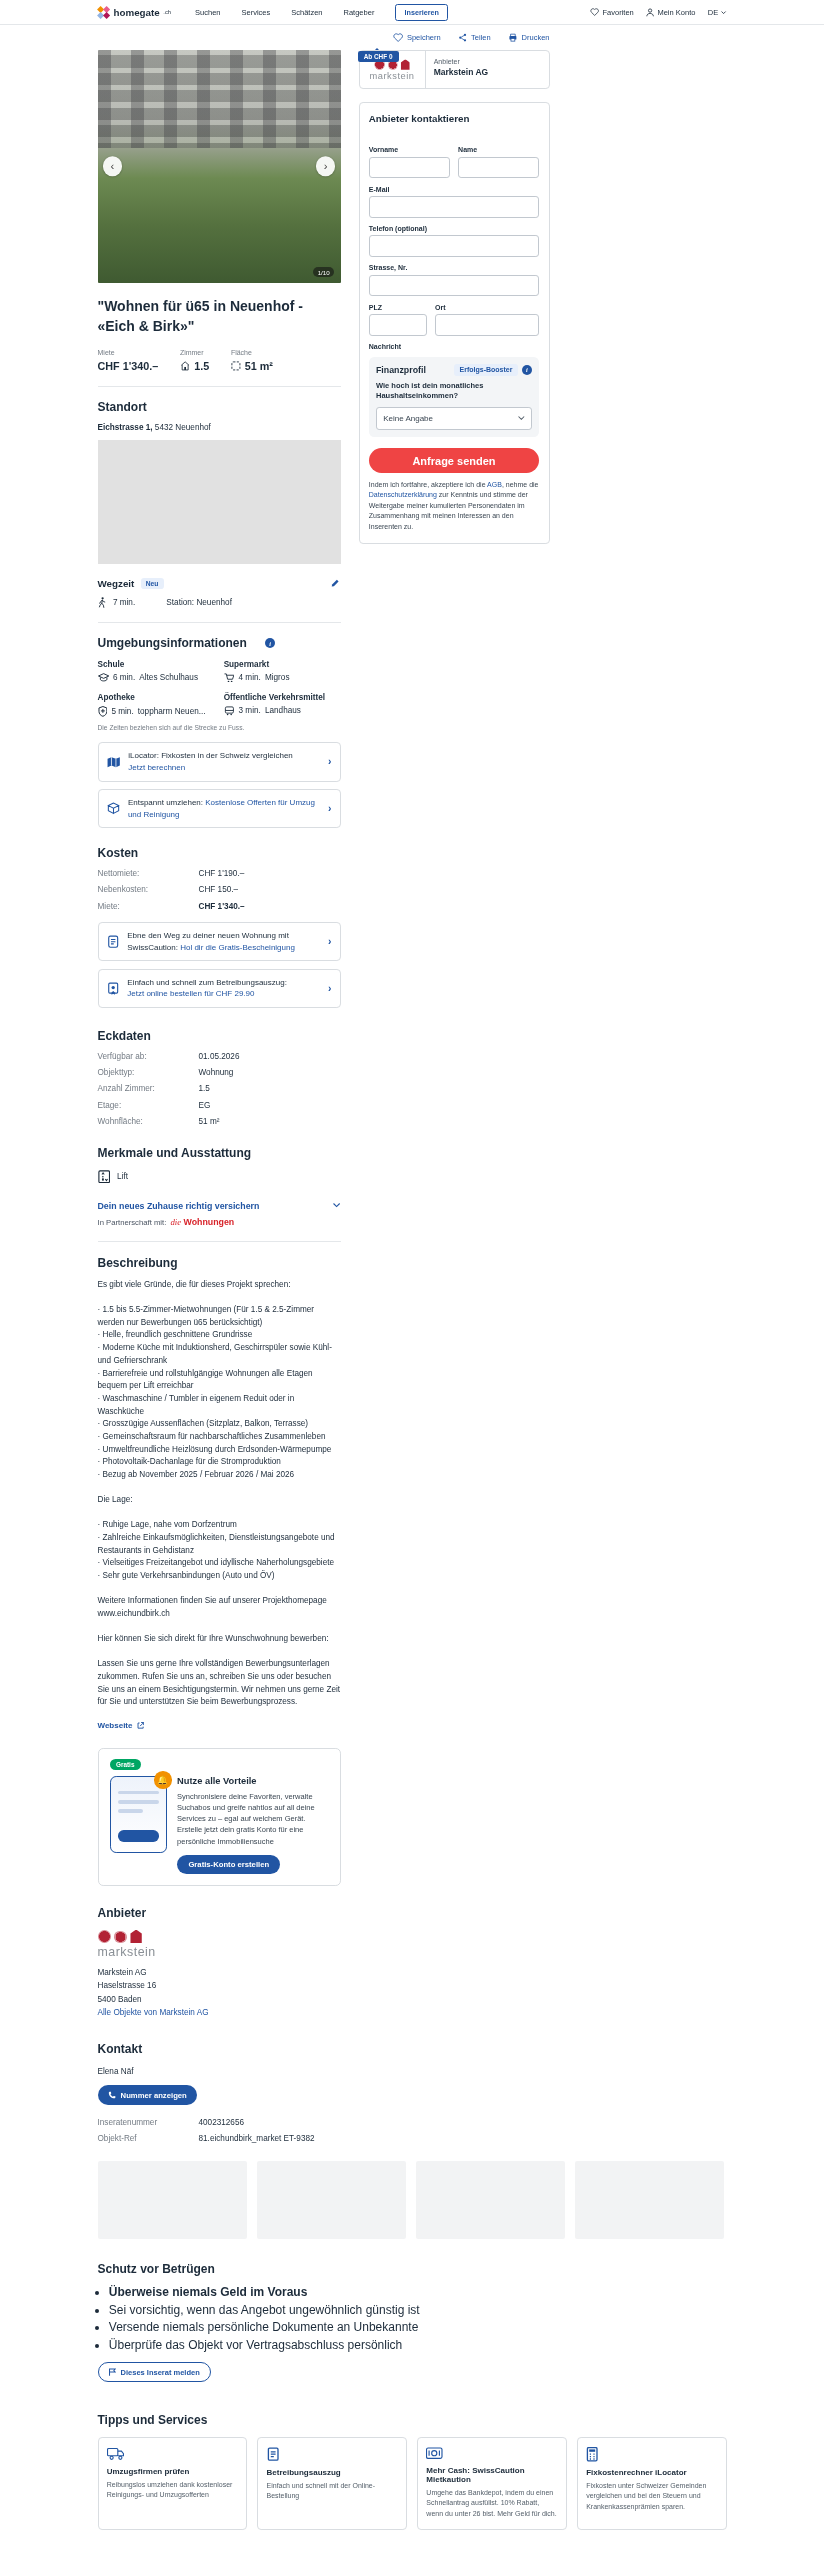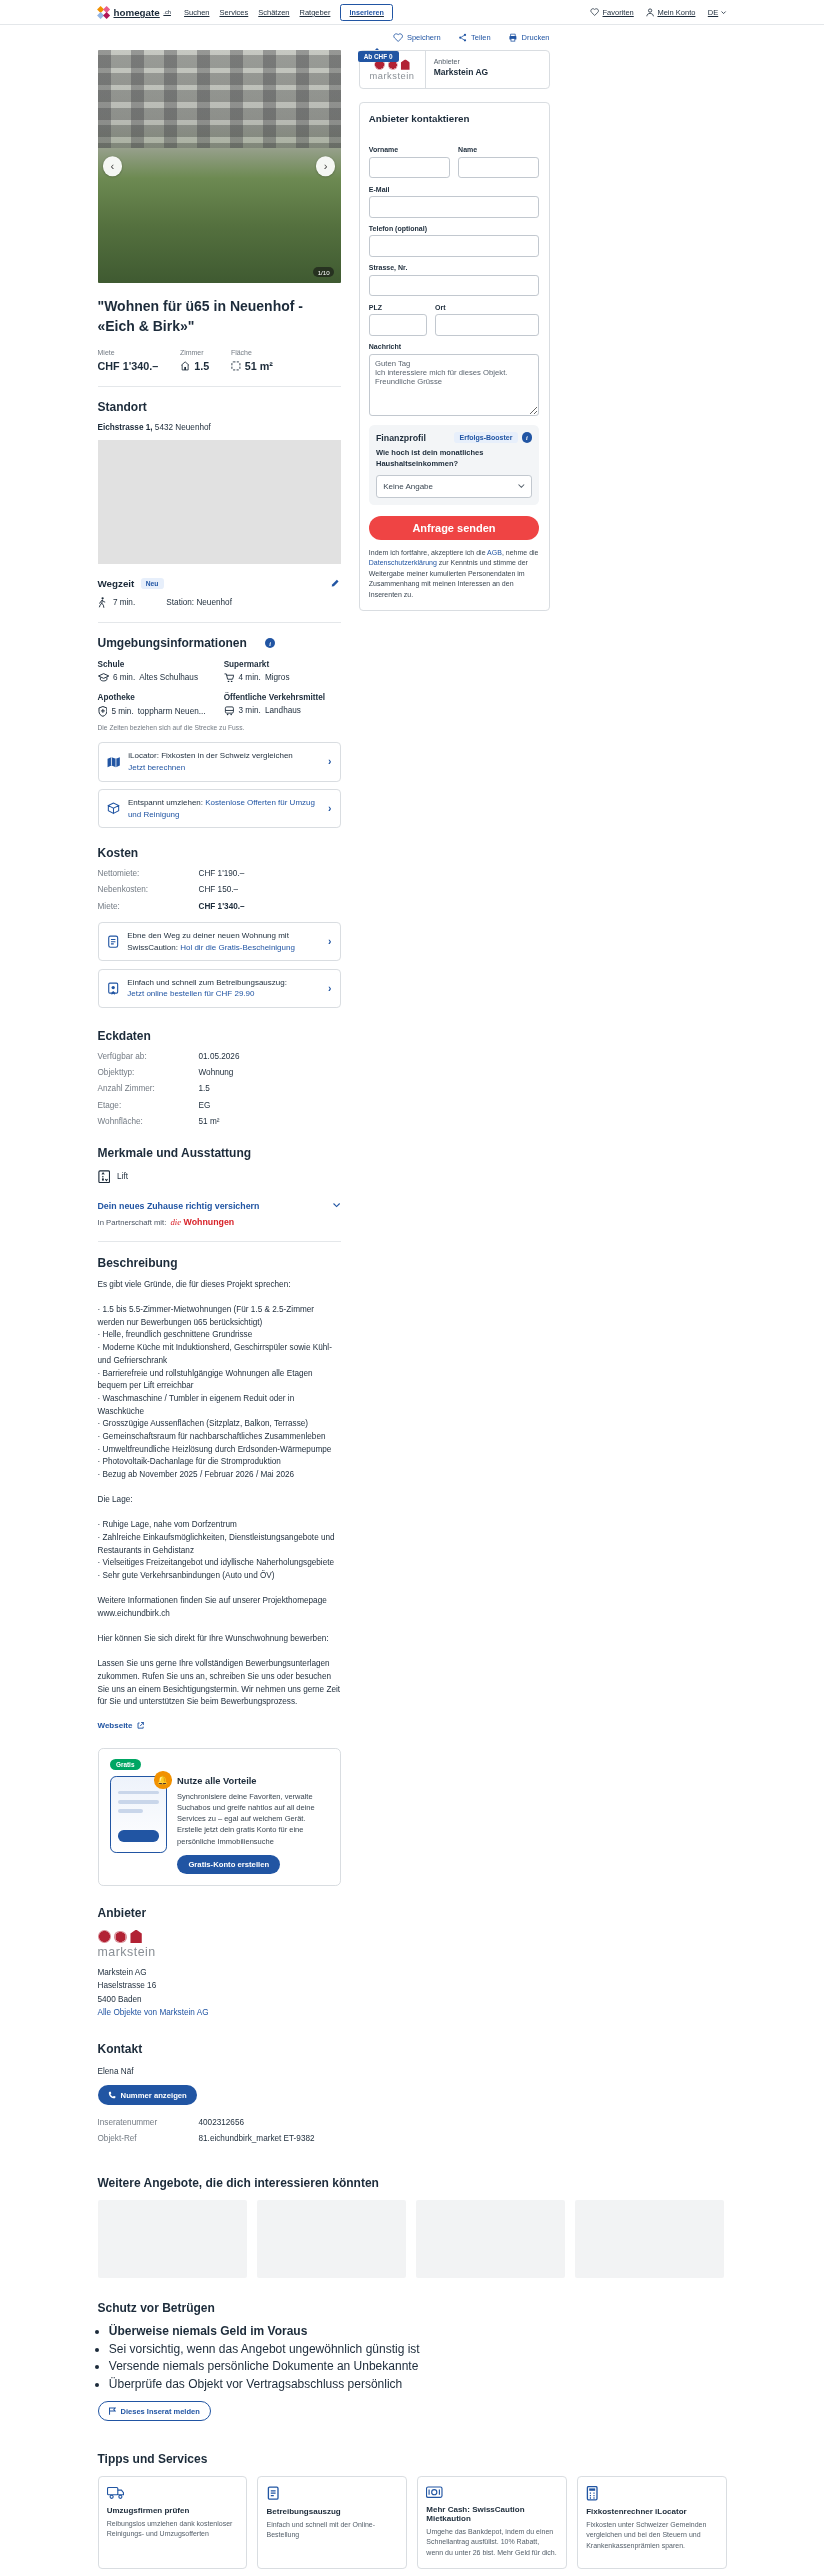--- a/index.html
+++ b/index.html
@@ -1,21 +1,21 @@
 <!DOCTYPE html>
 <html style="font-size:8.2px"><head>
 <meta charset="utf-8">
 <style>
   * { box-sizing: border-box; }
   body { margin:0; background:#fff; color:#1c2b3a; font-family:"Liberation Sans",sans-serif; font-size:7.7px; }
   a, .link { color:#2155a3; text-decoration:none; cursor:pointer; }
   .container { width:629px; margin:0 auto; position:relative; }
   
   .topbar { border-bottom:0.5px solid #e4e7ea; height:25px; position:relative; }
-  .topbar-in { height:25px; display:flex; align-items:center; gap:10px;text-decoration:underline; }
+  .topbar-in { height:25px; display:flex; align-items:center; gap:21px; }
   .logo { display:flex; align-items:center; gap:3.6px; margin-right:3.1px; }
   .logo-mark { width:12.4px; height:12.4px; position:relative; }
   .logo-mark i { position:absolute; width:5.2px; height:5.2px; transform:rotate(45deg); }
   .lm1{left:0.5px;top:0.5px;background:#f29100;} .lm2{right:0.5px;top:0.5px;background:#e95d8c;}
   .lm3{left:0.5px;bottom:0.5px;background:#92b4e3;} .lm4{right:0.5px;bottom:0.5px;background:#b01657;}
   .logo-word { font-weight:bold; font-size:9.8px; color:#1c2b3a; }
   .logo-tld { font-size:5.7px; color:#1c2b3a; }
   .nav-link { font-size:7.5px; color:#1c2b3a; cursor:pointer; }
   .btn-outline-blue { border:0.8px solid #2155a3; color:#2155a3; font-weight:bold; font-size:7.2px;
     background:#fff; border-radius:2.6px; padding:3.1px 8.2px; cursor:pointer; }
@@ -587,23 +587,20 @@
               <label class="f-label">PLZ</label>
               <input class="f-input" style="">
             </div>
             <div class="f-col">
               <label class="f-label">Ort</label>
               <input class="f-input" style="">
             </div>
           </div>
           <div class="f-group">
             <label class="f-label">Nachricht</label>
-            <textarea class="f-textarea" style="">Guten Tag
-Ich interessiere mich für dieses Objekt.
-Freundliche Grüsse</textarea>
           </div>
 
           <div class="fin-panel">
             <div class="fin-head">
               <span class="fin-title">Finanzprofil</span>
               <span class="pill-booster">Erfolgs-Booster</span>
               <span class="info-dot">i</span>
             </div>
             <div class="fin-q">Wie hoch ist dein monatliches Haushaltseinkommen?</div>
             <div class="f-select">
@@ -617,21 +614,20 @@
           <button class="btn-magenta">Anfrage senden</button>
           <div class="legal">
             <span>Indem ich fortfahre, akzeptiere ich die </span><a class="link">AGB</a><span>, nehme die </span><a class="link">Datenschutzerklärung</a><span> zur Kenntnis und stimme der Weitergabe meiner kumulierten Personendaten im Zusammenhang mit meinen Interessen an den Inserenten zu.</span>
           </div>
         </div>
       </div>
     </div>
 
   </div>
 
-  <h2 class="s-h2" style="margin-top:25px">Weitere Angebote, die dich interessieren könnten</h2>
   <div class="more-grid">
     <div class="more-card"></div>
     <div class="more-card"></div>
     <div class="more-card"></div>
     <div class="more-card"></div>
   </div>
 
   <div class="schutz">
     <h2 class="s-h2">Schutz vor Betrügen</h2>
     <ul>

